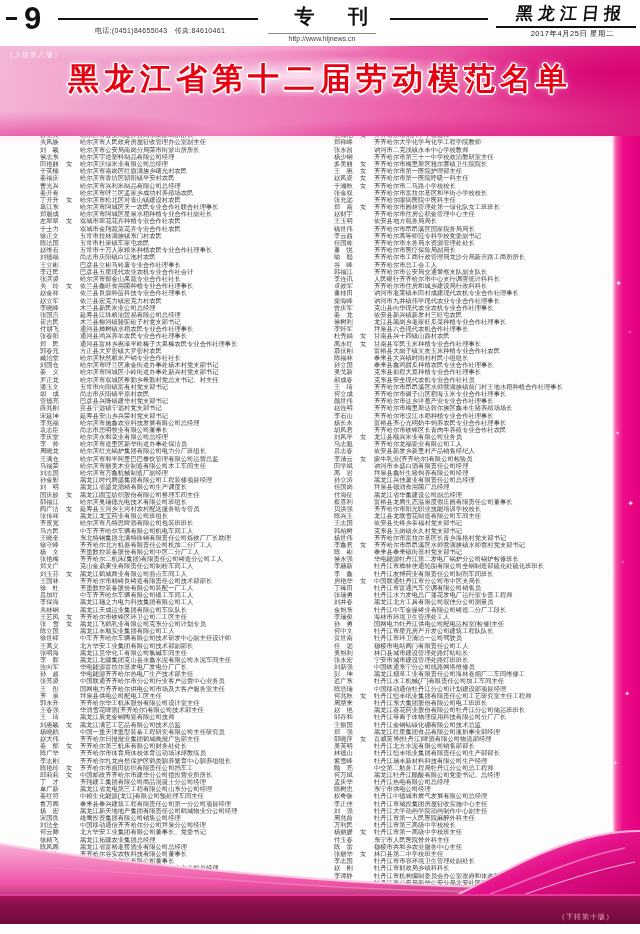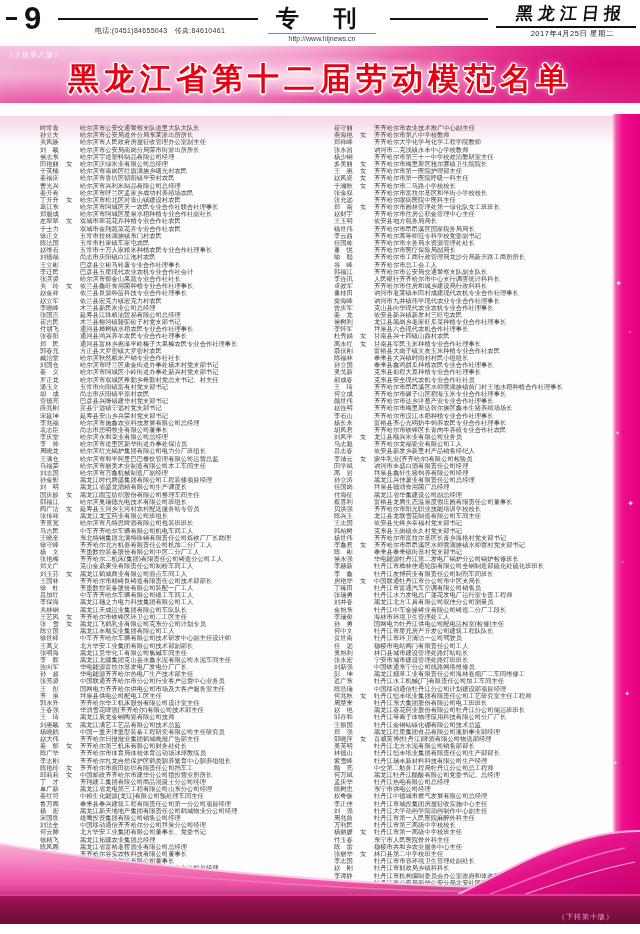--- a/index.html
+++ b/index.html
@@ -5,29 +5,29 @@
   html,body{margin:0;padding:0;background:#e9e9e9;}
   .page{position:relative;width:640px;height:934px;margin:0 auto;background:#fdfdfd;overflow:hidden;
         font-family:"Liberation Sans","DejaVu Sans",sans-serif;}
   
   .header{position:absolute;top:0;left:0;width:640px;height:46px;background:#fff;z-index:5;}
   .pg-dash{position:absolute;left:6px;top:17px;width:11px;height:3px;background:#111;}
   .pg-num{position:absolute;left:24px;top:1px;font-size:31px;font-weight:bold;color:#111;letter-spacing:0;}
   .h-line-l{position:absolute;left:58px;top:18px;width:200px;height:2px;background:#111;}
   .h-line-r{position:absolute;left:390px;top:18px;width:98px;height:2px;background:#111;}
   .contact{position:absolute;left:95px;top:26px;font-size:7px;color:#333;letter-spacing:.3px;}
-  .zhuankan{position:absolute;left:262px;top:3px;width:120px;text-align:left;font-size:23px;font-weight:bold;color:#111;letter-spacing:14px;text-indent:14px;}
+  .zhuankan{position:absolute;left:262px;top:3px;width:120px;text-align:right;font-size:20px;font-weight:bold;color:#111;letter-spacing:14px;text-indent:14px;}
   .zk-underline{position:absolute;left:268px;top:33px;width:108px;height:1px;background:#888;}
   .url{position:absolute;left:252px;top:35px;width:140px;text-align:center;font-size:7px;color:#444;}
   .masthead{position:absolute;right:14px;top:2px;font-size:17px;font-weight:bold;color:#111;
             font-family:"DejaVu Serif","Liberation Serif",serif;letter-spacing:5px;transform:skewX(-6deg);}
   .mh-underline{position:absolute;left:496px;top:26px;width:140px;height:2px;background:#111;}
   .date{position:absolute;right:26px;top:29px;font-size:7.5px;color:#222;letter-spacing:.5px;}
   
-  .ribbon{position:absolute;top:46px;left:0;width:640px;height:57px;z-index:4;
+  .ribbon{position:absolute;top:46px;left:0;width:640px;height:90px;z-index:4;
     background:
       radial-gradient(ellipse 260px 60px at 96% 30%,rgba(214,0,112,.85),rgba(214,0,112,0) 70%),
       radial-gradient(ellipse 420px 50px at 70% 115%,rgba(221,20,130,.8),rgba(221,20,130,0) 65%),
       radial-gradient(ellipse 300px 46px at 6% 108%,rgba(226,37,141,.75),rgba(226,37,141,0) 70%),
       radial-gradient(ellipse 420px 60px at 30% -25%,rgba(255,255,255,.9),rgba(255,255,255,0) 65%),
       linear-gradient(97deg,#f3b5d6 0%,#f09ac8 22%,#ee7ab8 48%,#e9509f 72%,#dd1a82 100%);}
   .ribbon-sheen{position:absolute;top:8px;left:90px;width:420px;height:44px;border-radius:50%;
       background:radial-gradient(ellipse at 50% 50%,rgba(255,240,248,.85),rgba(255,240,248,0) 70%);}
   .cont-tag{position:absolute;top:4px;left:6px;font-size:7px;color:rgba(255,255,255,.92);letter-spacing:1px;}
   .banner-title{position:absolute;top:12px;left:0;width:640px;text-align:center;margin:0;

